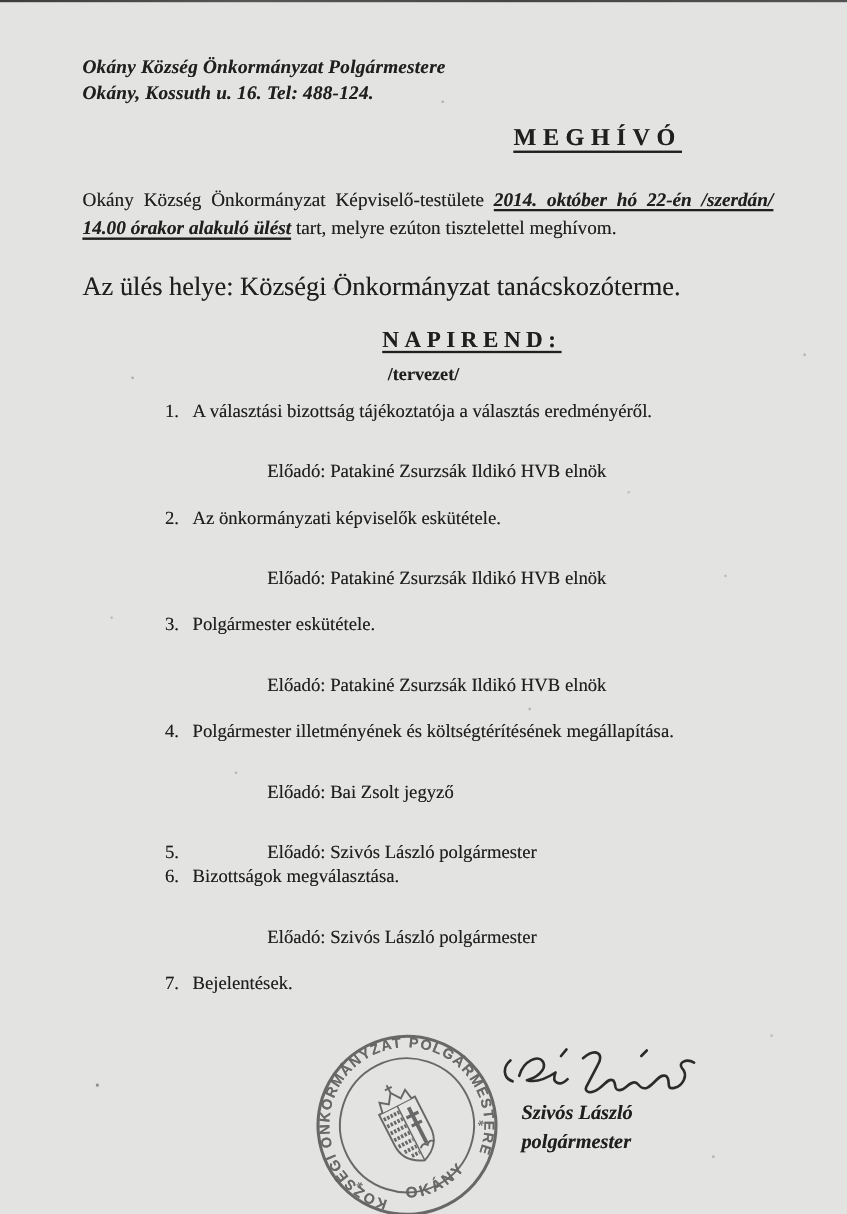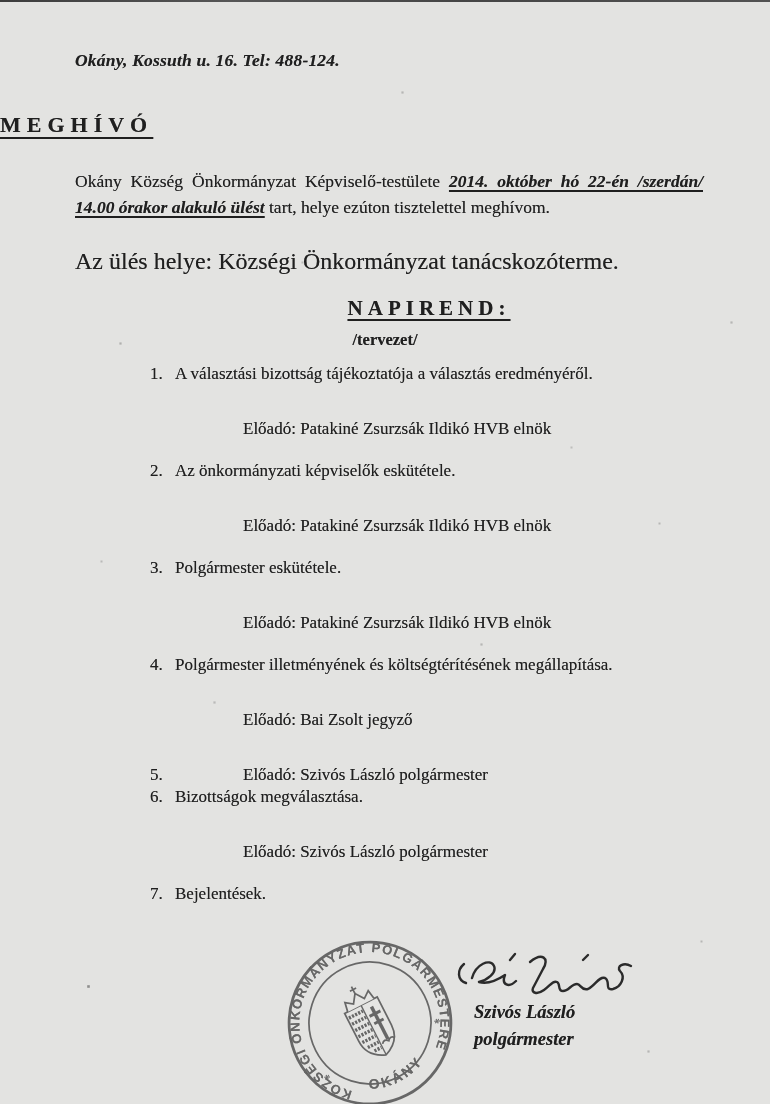--- a/index.html
+++ b/index.html
@@ -35,21 +35,21 @@
       571px 447px 0 .5px rgba(80,80,80,.25);
   }
   .letterhead{
     position:absolute;left:75px;top:48px;
     font-weight:bold;font-style:italic;
     font-size:17.5px;line-height:1.38;
     letter-spacing:.2px;
   }
   .title{
     position:absolute;left:0;top:112px;width:620px;
-    text-align:left;margin:0;
+    text-align:right;margin:0;
     font-size:22px;font-weight:bold;
     letter-spacing:6px;
     text-decoration:underline;
     text-decoration-thickness:2px;
     text-underline-offset:5px;
   }
   .intro{
     position:absolute;left:75px;top:168px;width:628px;
     margin:0;font-size:17.5px;line-height:26px;
     text-align:justify;
@@ -108,26 +108,27 @@
 </style>
 </head>
 <body>
 
 <div class="page">
 
   <div class="scan-edge"></div>
   <div class="speckles"></div>
 
   <div class="letterhead">
+    <div>Okány Község Önkormányzat Polgármestere</div>
     <div>Okány, Kossuth u. 16. Tel: 488-124.</div>
   </div>
 
   <h1 class="title">MEGHÍVÓ</h1>
 
-  <p class="intro"><span>Okány Község Önkormányzat Képviselő-testülete </span><span class="hl">2014. október hó 22-én /szerdán/ 14.00 órakor alakuló ülést</span><span> tart, helye ezúton tisztelettel meghívom.</span></p>
+  <p class="intro"><span>Okány Község Önkormányzat Képviselő-testülete </span><span class="hl">2014. október hó 22-én /szerdán/ 14.00 órakor alakuló ülést</span><span> tart, melyre ezúton tisztelettel meghívom.</span></p>
 
   <p class="location">Az ülés helye: Községi Önkormányzat tanácskozóterme.</p>
 
   <h2 class="agenda-h">NAPIREND:</h2>
   <p class="agenda-sub">/tervezet/</p>
 
   <ol class="agenda-list">
     <li>
       <span class="num">1.</span>
       <span>A választási bizottság tájékoztatója a választás eredményéről.</span>

